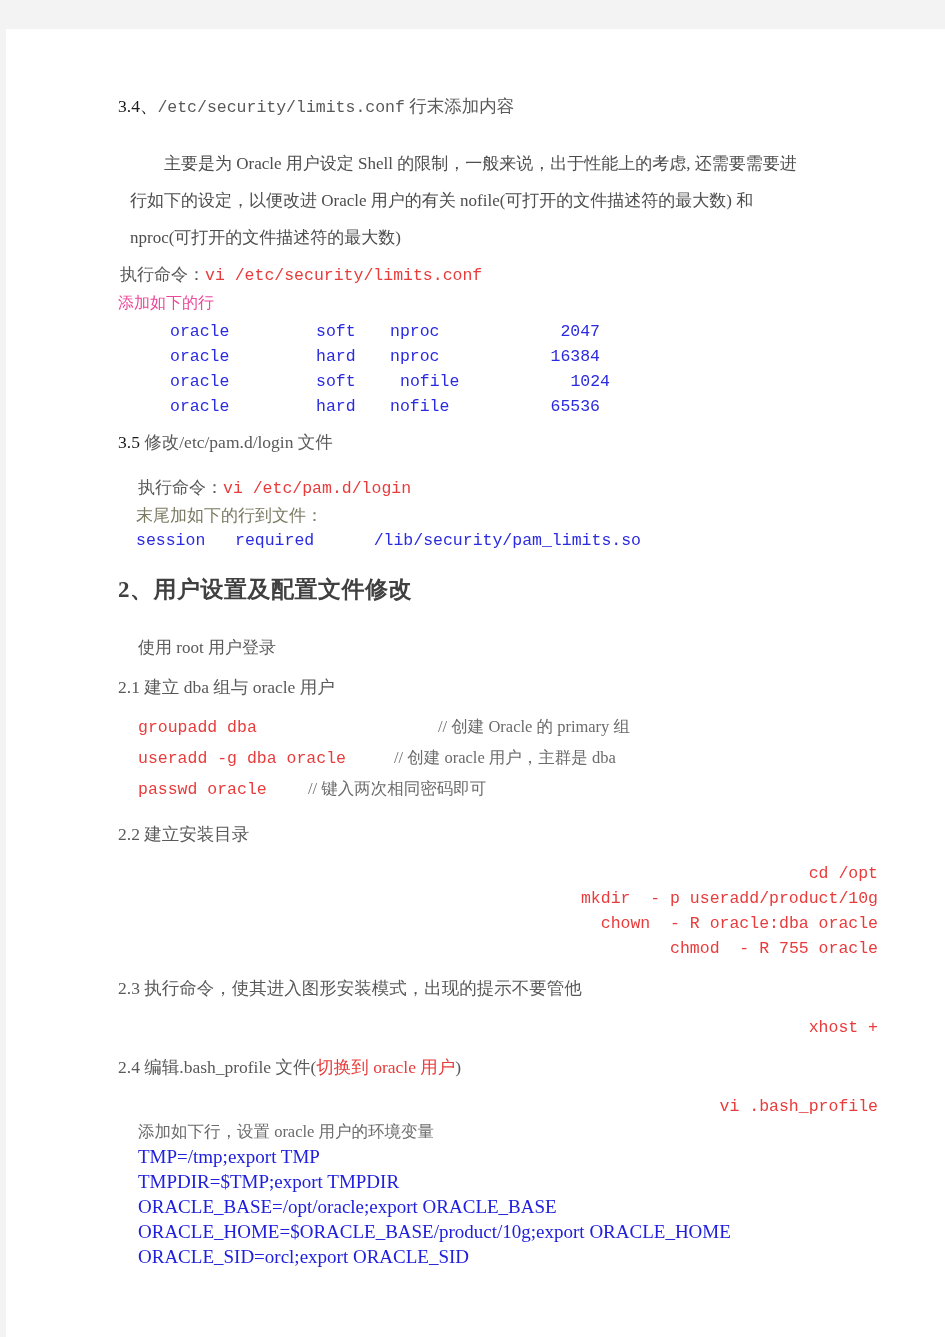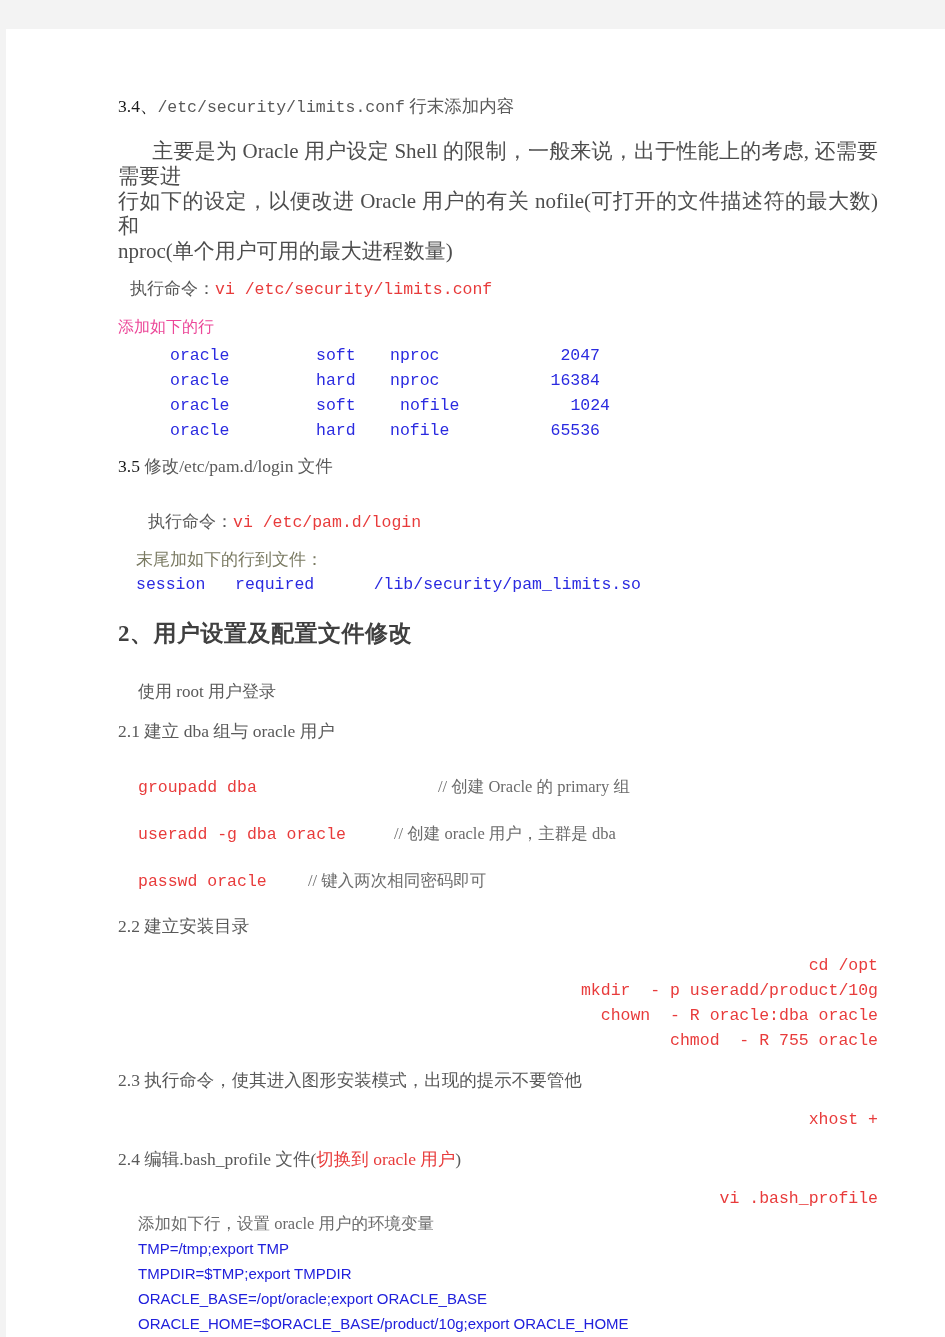--- a/index.html
+++ b/index.html
@@ -48,64 +48,64 @@
     font-weight: bold;
     font-size: 23px;
     color: #404040;
     line-height: 34px;
     margin: 0;
     letter-spacing: 0.5px;
   }
 
   .para {
     font-family: "Liberation Serif", serif;
-    font-size: 21px;
+    font-size: 17px;
     color: #4d4d4d;
     line-height: 25px;
-    margin: 0;
+    margin: 12px;
     text-align: justify;
   }
   .para .ind { display: inline-block; width: 34px; }
 
   .plain {
     font-family: "Liberation Serif", serif;
     font-size: 17px;
     color: #595959;
     line-height: 25px;
     margin: 0;
     white-space: nowrap;
   }
 
   .cmdline {
     font-family: "Liberation Serif", serif;
     font-size: 17px;
     color: #595959;
     line-height: 25px;
-    margin: 12px;
+    margin: 2px;
     white-space: pre;
   }
   .cmdline .red {
     font-family: "Liberation Mono", monospace;
     font-size: 16.5px;
     color: #e83b3b;
   }
 
   
   .mono-blue {
     font-family: "Liberation Mono", monospace;
     font-size: 16.5px;
     color: #2a2ae0;
     line-height: 25px;
     margin: 0;
     white-space: pre;
   }
   
   .mono-blue2 {
-    font-family: Liberation Sans, sans-serif;
-    font-size: 15px;
+    font-family: Liberation Serif, serif;
+    font-size: 19px;
     color: #2020dc;
     line-height: 25px;
     margin: 0;
     white-space: pre;
   }
   .mono-red {
     font-family: "Liberation Mono", monospace;
     font-size: 16.5px;
     color: #e83b3b;
     line-height: 25px;
@@ -157,21 +157,20 @@
   .limits-row.r3 .c4 { padding-right: 14px; }
 
   .indent1 { padding-left: 18px; }
   .indent2 { padding-left: 20px; }
   .cmdblock { padding-left: 20px; }
 
   .cmd-with-note {
     font-size: 0;
     line-height: 25px;
     white-space: nowrap;
-    margin-top: 16px;
   }
   .cmd-with-note .c {
     font-family: "Liberation Mono", monospace;
     font-size: 16.5px;
     color: #e83b3b;
     display: inline-block;
     vertical-align: baseline;
   }
   .cmd-with-note .n {
     font-family: "Liberation Serif", serif;
@@ -191,21 +190,21 @@
 
 <div class="page">
   <div class="content">
 
     <p class="sec-head"><span class="num">3.4、</span><span class="mono">/etc/security/limits.conf</span><span> 行末添加内容</span></p>
 
     <div class="spacer-16"></div>
 
     <p class="para"><span class="ind"></span><span>主要是为 Oracle 用户设定 Shell 的限制，一般来说，出于性能上的考虑, 还需要需要进</span></p>
     <p class="para">行如下的设定，以便改进 Oracle 用户的有关 nofile(可打开的文件描述符的最大数) 和</p>
-    <p class="para">nproc(单个用户可用的最大进程数量)</p>
+    <p class="para">nproc(可打开的文件描述符的最大数)</p>
 
     <p class="cmdline"><span>执行命令：</span><span class="red">vi /etc/security/limits.conf</span></p>
 
     <p class="cjk-blue">添加如下的行</p>
 
     <div class="limits-table">
       <div class="limits-row r0"><span class="c1">oracle</span><span class="c2">soft</span><span class="c3">nproc</span><span class="c4">2047</span></div>
       <div class="limits-row r1"><span class="c1">oracle</span><span class="c2">hard</span><span class="c3">nproc</span><span class="c4">16384</span></div>
       <div class="limits-row r2 r3"><span class="c1">oracle</span><span class="c2">soft</span><span class="c3">nofile</span><span class="c4">1024</span></div>
       <div class="limits-row r4"><span class="c1">oracle</span><span class="c2">hard</span><span class="c3">nofile</span><span class="c4">65536</span></div>

